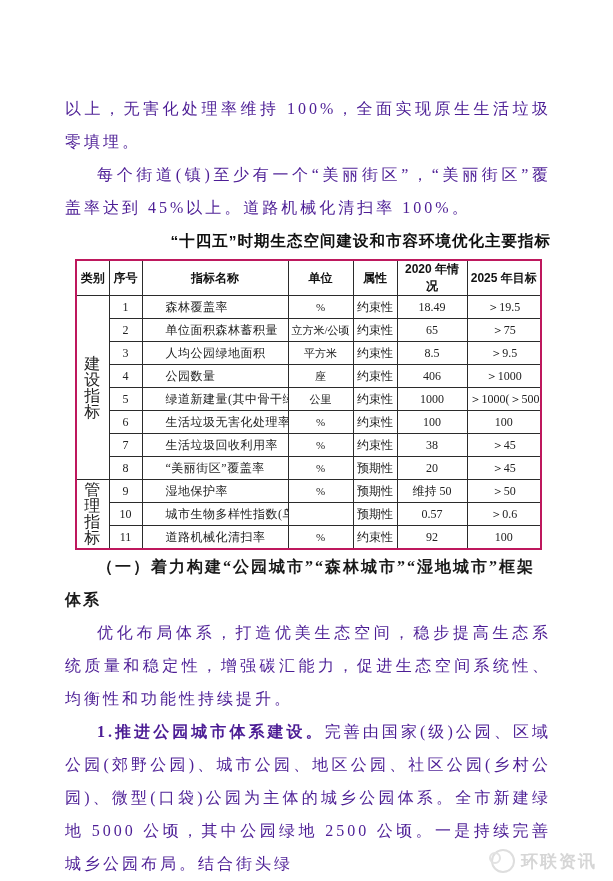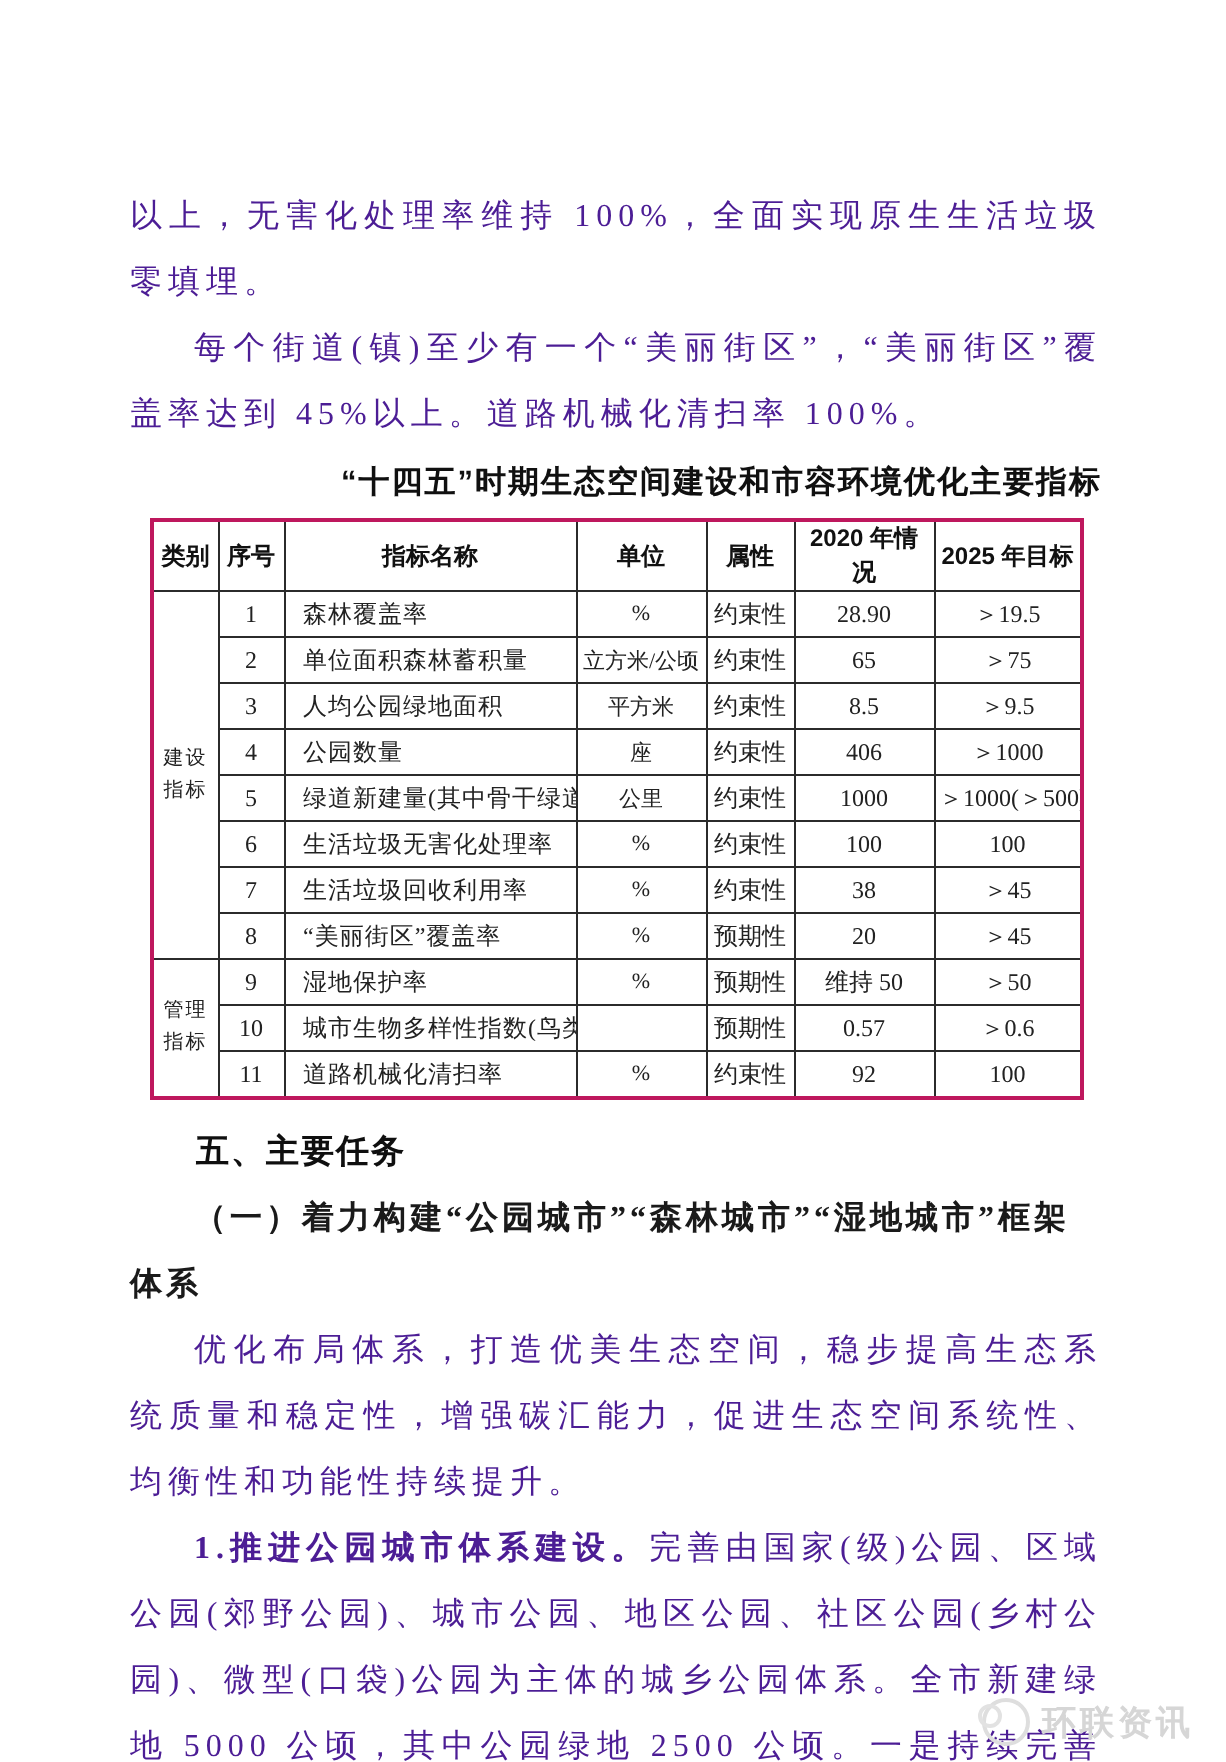--- a/index.html
+++ b/index.html
@@ -26,24 +26,24 @@
     border:1px solid #2b2b2b; padding:0 2px; overflow:hidden;
   }
   .indicators thead th {
     font-family:"Liberation Sans", sans-serif; font-size:12px;
     font-weight:bold; height:23px; color:#111; text-align:center;
   }
   .indicators td {
     font-size:12px; height:22px; text-align:center; color:#222;
     white-space:nowrap;
   }
-  .indicators td.name { text-align:left; padding-left:9px; letter-spacing:0.5px; }
+  .indicators td.name { text-align:left; padding-left:23px; letter-spacing:0.5px; }
   .indicators td.cat {
     letter-spacing:1px; line-height:16px; padding:0 4px;
-    white-space:normal; font-size:10px;
+    white-space:normal; font-size:16px;
   }
   .indicators td.unit { font-size:11px; }
   .h-section {
     font-family:"Liberation Sans", sans-serif; font-weight:bold;
     font-size:16.5px; color:#0f0f0f; margin:10px 0 0 0;
     text-indent:2em; line-height:33px; letter-spacing:1px;
   }
   .h-sub {
     font-weight:bold; font-size:16px; margin:0; text-indent:2em;
     line-height:33px; letter-spacing:2px; color:#1a1a1a;
@@ -96,21 +96,21 @@
           <th>2025 年目标</th>
         </tr>
       </thead>
     <tbody>
         <tr>
           <td class="cat" rowspan="8">建设指标</td>
           <td class="no">1</td>
           <td class="name">森林覆盖率</td>
           <td class="unit">%</td>
           <td class="attr">约束性</td>
-          <td class="y2020">28.90</td>
+          <td class="y2020">18.49</td>
           <td class="y2025">＞19.5</td>
         </tr>
         <tr>
           <td class="no">2</td>
           <td class="name">单位面积森林蓄积量</td>
           <td class="unit">立方米/公顷</td>
           <td class="attr">约束性</td>
           <td class="y2020">65</td>
           <td class="y2025">＞75</td>
         </tr>
@@ -183,21 +183,20 @@
           <td class="no">11</td>
           <td class="name">道路机械化清扫率</td>
           <td class="unit">%</td>
           <td class="attr">约束性</td>
           <td class="y2020">92</td>
           <td class="y2025">100</td>
         </tr>
       </tbody>
   </table>
 
-  <p class="h-section">五、主要任务</p>
 
   <p class="h-sub">（一）着力构建“公园城市”“森林城市”“湿地城市”框架体系</p>
 
   <p class="body indent">优化布局体系，打造优美生态空间，稳步提高生态系统质量和稳定性，增强碳汇能力，促进生态空间系统性、均衡性和功能性持续提升。</p>
 
   <p class="body indent"><span class="lead-bold">1.推进公园城市体系建设。</span><span>完善由国家(级)公园、区域公园(郊野公园)、城市公园、地区公园、社区公园(乡村公园)、微型(口袋)公园为主体的城乡公园体系。全市新建绿地 5000 公顷，其中公园绿地 2500 公顷。一是持续完善城乡公园布局。结合街头绿</span></p>
 
 </div>
 
 <div class="footer">

